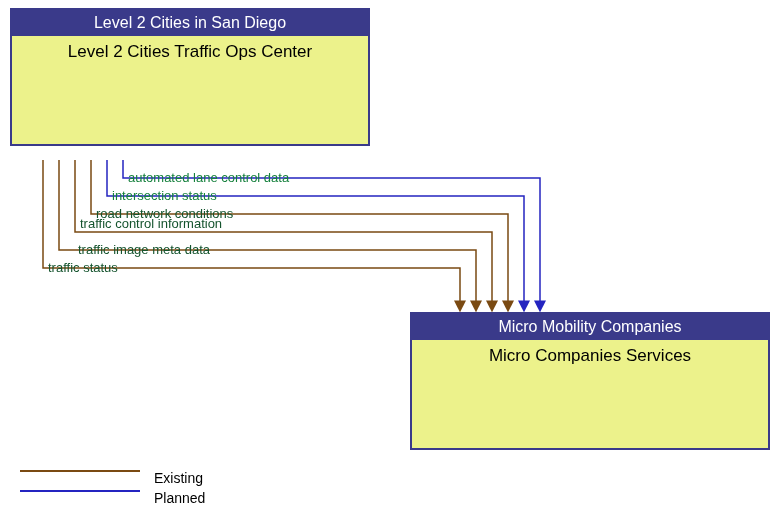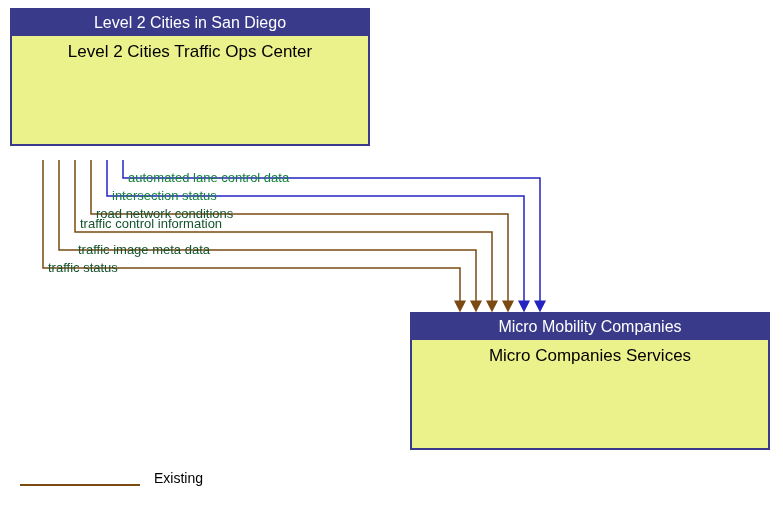--- a/index.html
+++ b/index.html
@@ -5,21 +5,21 @@
   html,body{margin:0;padding:0;width:783px;height:523px;background:#fff;font-family:Arial,Helvetica,sans-serif;font-size:14px;color:#000;}
   .node{position:absolute;border:2px solid #3a3a8a;box-sizing:border-box;}
   .node-header{background:#3a3a8a;color:#fff;text-align:center;padding:4px 6px;font-size:16px;}
   .node-body{background:#ecf28b;text-align:center;padding:6px 6px;font-size:17px;min-height:96px;}
   #node1{left:10px;top:8px;width:360px;}
   #node2{left:410px;top:312px;width:360px;}
   .flow-label{position:absolute;font-size:13px;white-space:nowrap;}
   .brown{color:#14532d;}
   .blue{color:#15803d;}
   .legend{position:absolute;left:20px;top:470px;font-size:14px;}
-  .legend-row{display:flex;align-items:flex-end;gap:14px;margin-bottom:4px;}
+  .legend-row{display:flex;align-items:flex-start;gap:14px;margin-bottom:4px;}
   .legend-line{width:120px;height:2px;}
   .lb-brown{background:#7a4a12;}
   .lb-blue{background:#2424c0;}
   svg{position:absolute;left:0;top:0;pointer-events:none;}
 </style>
 </head>
 <body>
 
 <div class="node" id="node1">
   <div class="node-header">Level 2 Cities in San Diego</div>
@@ -59,13 +59,17 @@
 <span class="flow-label brown" style="left:96px;top:206px;">road network conditions</span>
 <span class="flow-label brown" style="left:80px;top:216px;">traffic control information</span>
 <span class="flow-label brown" style="left:78px;top:242px;">traffic image meta data</span>
 <span class="flow-label brown" style="left:48px;top:260px;">traffic status</span>
 
 <div class="legend">
   <div class="legend-row">
     <div class="legend-line lb-brown"></div>
     <span>Existing</span>
   </div>
+  <div class="legend-row">
+    <div class="legend-line lb-blue"></div>
+    <span>Planned</span>
+  </div>
 </div>
 
 </body></html>

